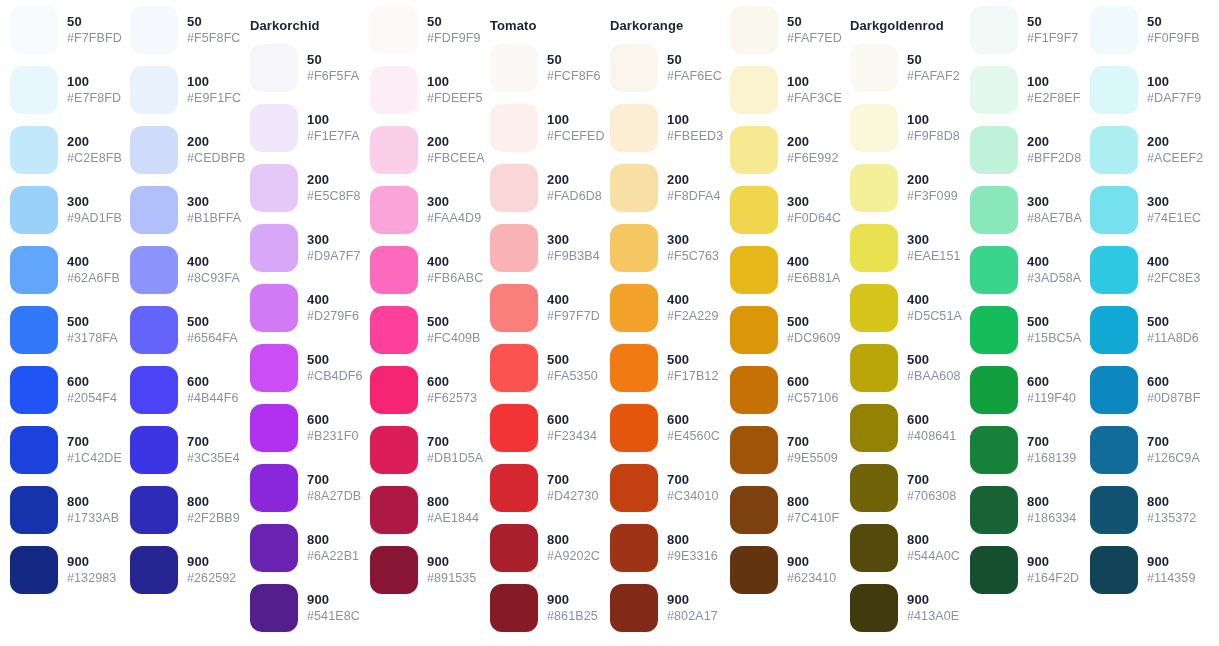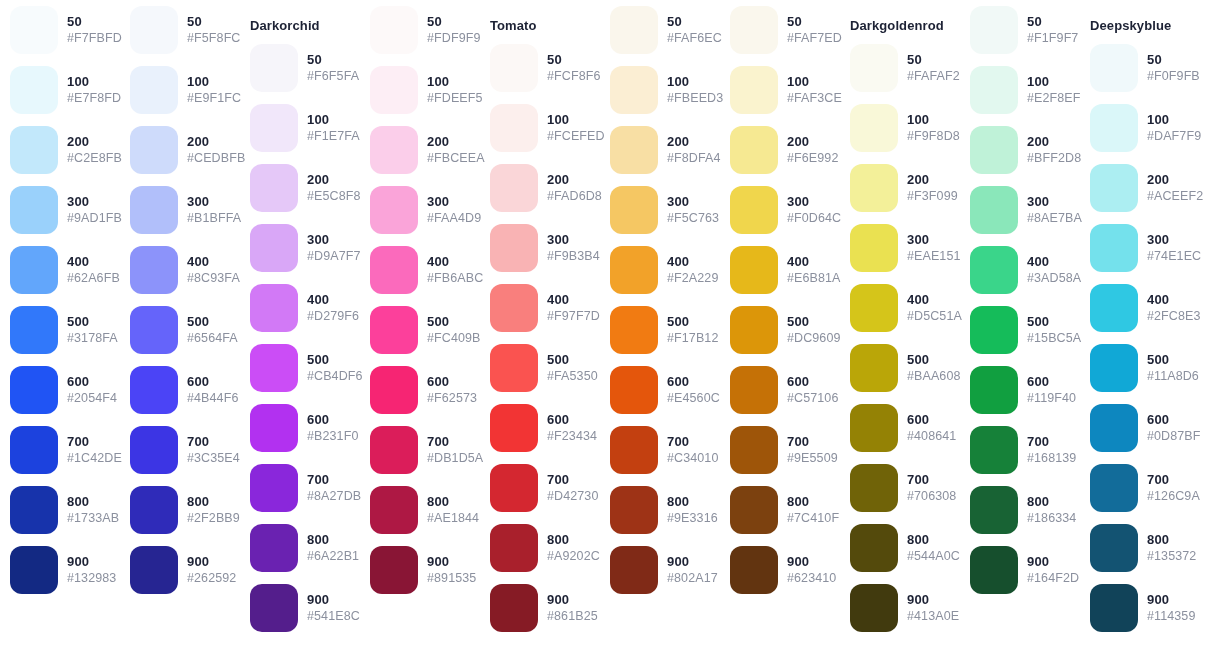--- a/index.html
+++ b/index.html
@@ -436,20 +436,21 @@
       </div>
       <div class="swatch-row">
         <div class="swatch-chip" style="background: rgb(134, 27, 37);"></div>
         <div class="swatch-meta">
           <div class="swatch-weight">900</div>
           <div class="swatch-hex">#861B25</div>
         </div>
       </div>
     </div>
     <div class="palette-column">
+      <div class="column-header">Darkorange</div>
       <div class="swatch-row">
         <div class="swatch-chip" style="background: rgb(250, 246, 236);"></div>
         <div class="swatch-meta">
           <div class="swatch-weight">50</div>
           <div class="swatch-hex">#FAF6EC</div>
         </div>
       </div>
       <div class="swatch-row">
         <div class="swatch-chip" style="background: rgb(251, 238, 211);"></div>
         <div class="swatch-meta">
@@ -725,21 +726,20 @@
       </div>
       <div class="swatch-row">
         <div class="swatch-chip" style="background: rgb(22, 79, 45);"></div>
         <div class="swatch-meta">
           <div class="swatch-weight">900</div>
           <div class="swatch-hex">#164F2D</div>
         </div>
       </div>
     </div>
     <div class="palette-column">
-      <div class="column-header">Deepskyblue</div>
       <div class="swatch-row">
         <div class="swatch-chip" style="background: rgb(240, 249, 251);"></div>
         <div class="swatch-meta">
           <div class="swatch-weight">50</div>
           <div class="swatch-hex">#F0F9FB</div>
         </div>
       </div>
       <div class="swatch-row">
         <div class="swatch-chip" style="background: rgb(218, 247, 249);"></div>
         <div class="swatch-meta">

